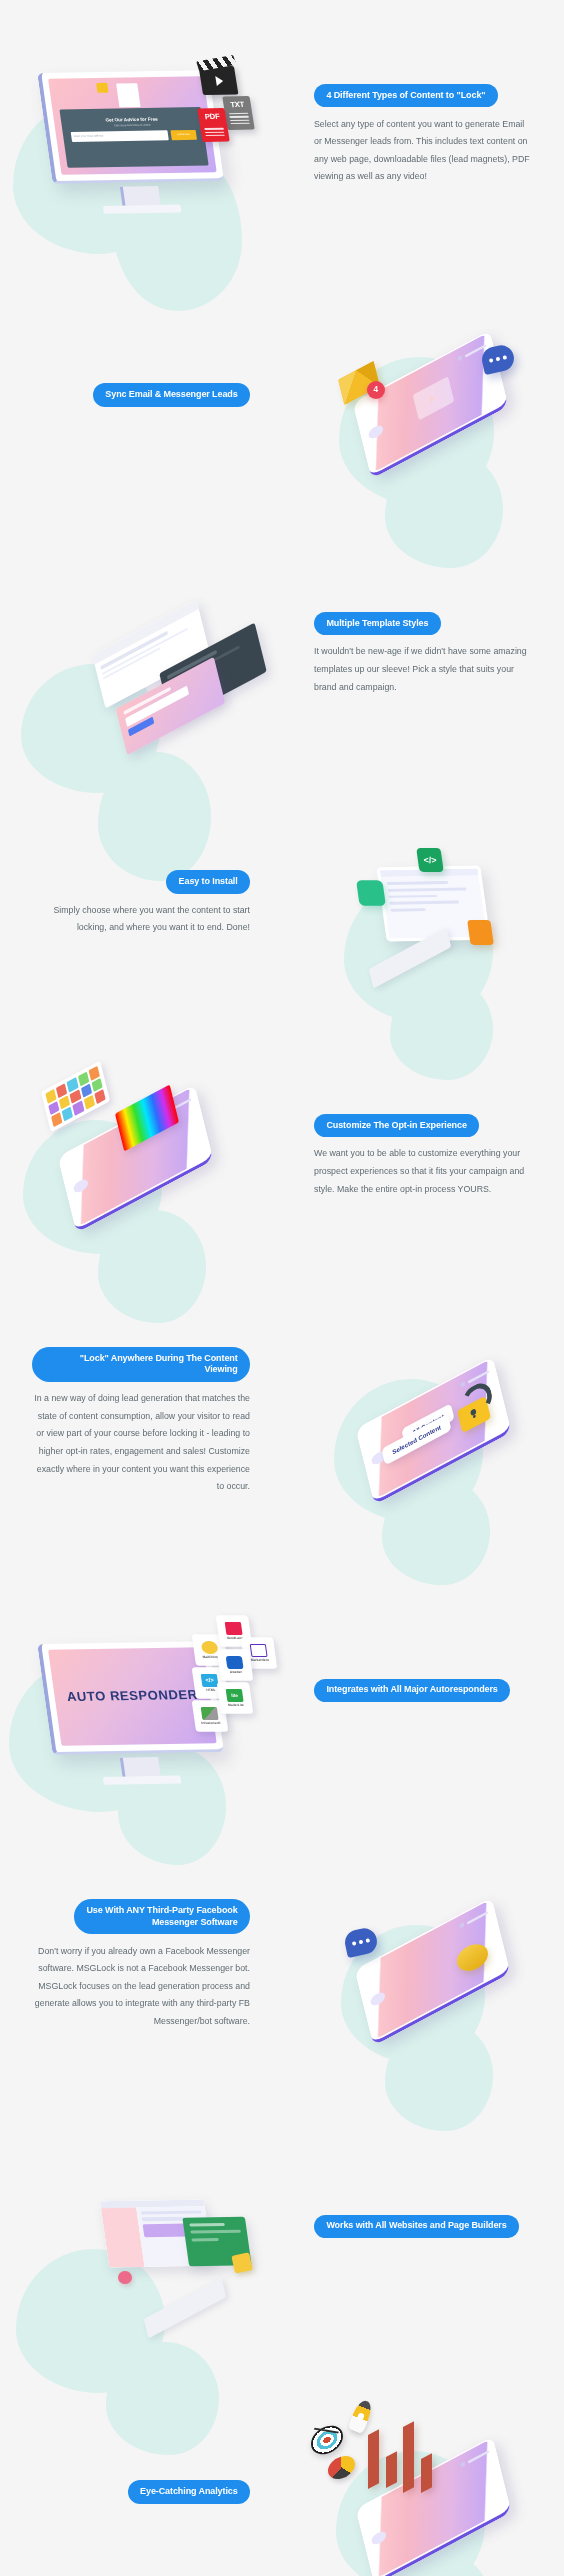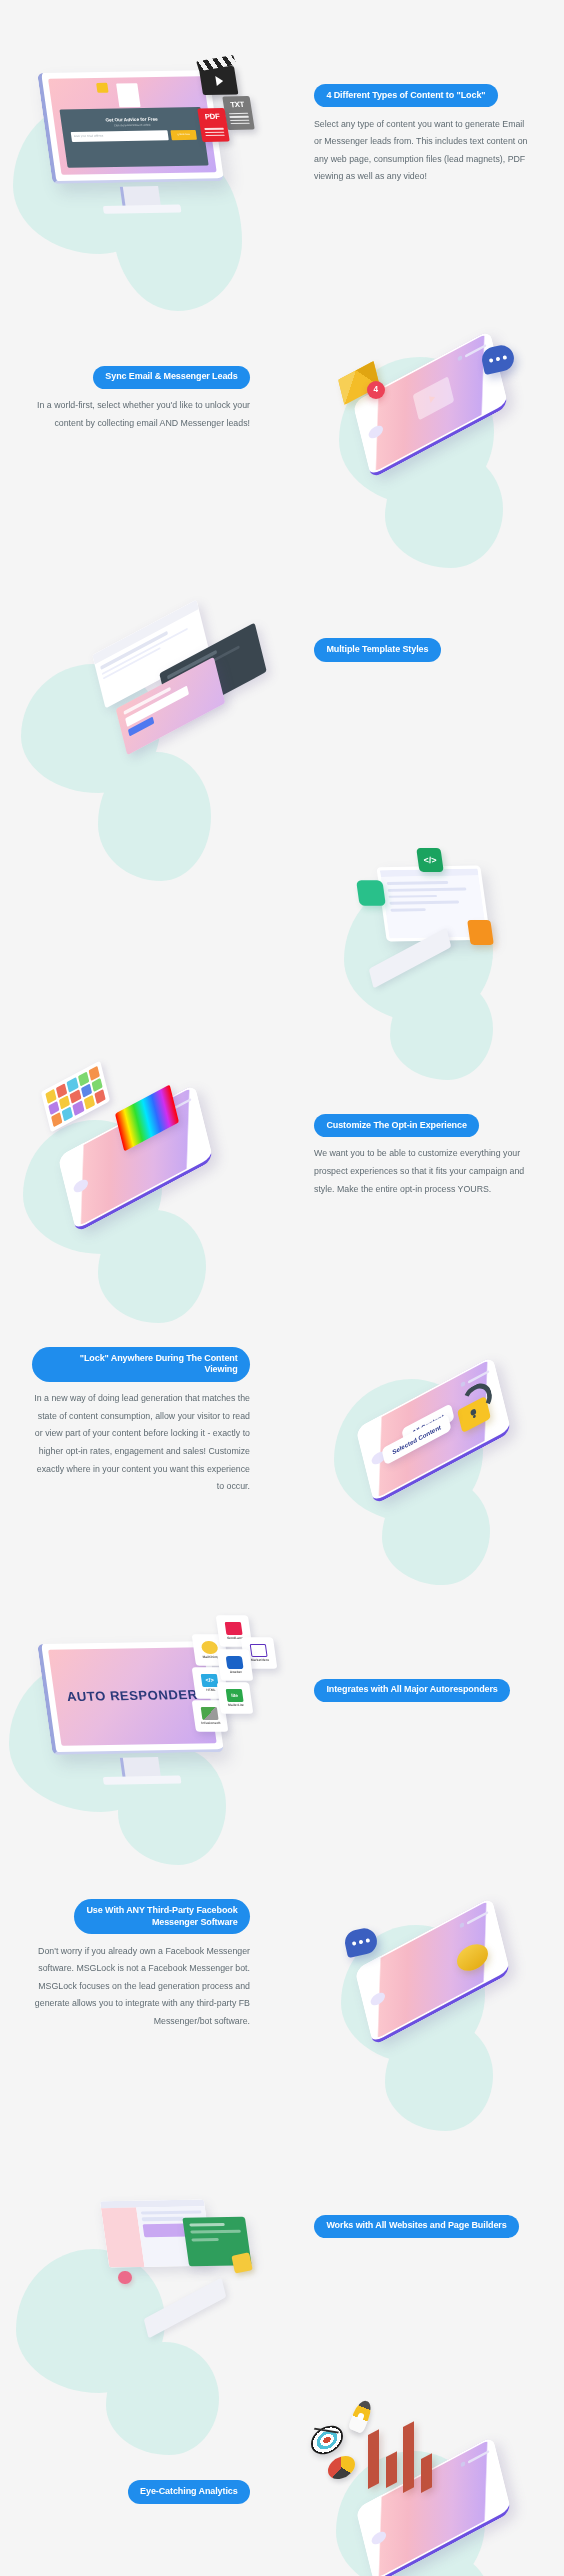--- a/index.html
+++ b/index.html
@@ -303,21 +303,21 @@
         <div class="lines">
             <i></i>
             <i></i>
             <i></i>
           </div>
       </div>
     </div>
   </div>
   <div class="txt-col left-align">
     <div class="badge">4 Different Types of Content to "Lock"</div>
-    <p class="desc">Select any type of content you want to generate Email or Messenger leads from. This includes text content on any web page, consumption files (lead magnets), PDF viewing as well as any video!</p>
+    <p class="desc">Select any type of content you want to generate Email or Messenger leads from. This includes text content on any web page, downloadable files (lead magnets), PDF viewing as well as any video!</p>
   </div>
 </section>
 
 <section class="feature reverse" style="height:258px;">
   <div class="art-col">
     <div class="blob" style="width:155px;height:149px;left:57px;top:9.3px;"></div>
     <div class="blob" style="width:118px;height:118px;left:103px;top:103px;"></div>
     <div class="art" style="margin-top:10.3px;margin-left:15.5px;">
       <div class="iso-phone">
         <div class="home-dot"></div>
@@ -330,21 +330,20 @@
       <div class="badge-count" style="left:13.4px;top:23px;">4</div>
       <div class="chatbubble" style="left:129px;top:-11.3px;">
         <i></i>
           <i></i>
           <i></i>
       </div>
     </div>
   </div>
   <div class="txt-col right-align">
     <div class="badge">Sync Email &amp; Messenger Leads</div>
-    <p class="desc">In a world-first, select whether you'd like to unlock your content by collecting email AND Messenger leads!</p>
   </div>
 </section>
 
 <section class="feature" style="height:252px;">
   <div class="art-col">
     <div class="blob" style="width:139px;height:129px;left:20.6px;top:10.3px;"></div>
     <div class="blob" style="width:113px;height:129px;left:98px;top:98px;"></div>
     <div class="art" style="margin-left:-5.2px;">
       <div class="tmpl-card" style="width:118px;height:62px;left:-46px;top:-31px;">
         <div style="height:11.3px;background:#f0f1f7;"></div>
@@ -365,20 +364,21 @@
         <div style="padding:7.2px;">
           <div style="height:3.6px;background:rgba(255,255,255,.8);border-radius:1.5px;width:55%;margin-bottom:4.6px;"></div>
           <div style="height:9.3px;background:#fff;border-radius:1.5px;width:72%;margin-bottom:3.6px;"></div>
           <div style="height:8.2px;width:28px;background:#4f79f0;border-radius:1.5px;"></div>
         </div>
       </div>
     </div>
   </div>
   <div class="txt-col left-align">
     <div class="badge">Multiple Template Styles</div>
+    <p class="desc">It wouldn't be new-age if we didn't have some amazing templates up our sleeve! Pick a style that suits your brand and campaign.</p>
   </div>
 </section>
 
 <section class="feature reverse" style="height:247px;">
   <div class="art-col">
     <div class="blob" style="width:149px;height:144px;left:62px;top:13px;"></div>
     <div class="blob" style="width:103px;height:103px;left:108px;top:111px;"></div>
     <div class="art" style="margin-left:20.6px;">
       <div class="code-win">
         <div class="bar"></div>
@@ -388,20 +388,24 @@
             <i style="width:55%"></i>
             <i style="width:80%"></i>
             <i style="width:40%"></i>
           </div>
       </div>
       <div style="position:absolute;left:36px;top:-18.5px;width:24px;height:24px;background:#1aa35f;border-radius:4.1px;transform:rotate(-8deg) skewY(8deg);box-shadow:2.1px 3.6px 6.2px rgba(20,120,70,.22);display:flex;align-items:center;justify-content:center;color:#fff;font-weight:bold;font-size:8.8px;">&lt;/&gt;</div>
       <div style="position:absolute;left:-24px;top:14.4px;width:26px;height:26px;background:#29c08a;border-radius:5.2px;transform:rotate(-8deg) skewY(8deg);box-shadow:2.1px 3.6px 6.2px rgba(20,150,110,.2);"></div>
       <div style="position:absolute;left:87px;top:54px;width:23px;height:25px;background:#f5921e;border-radius:3.6px;transform:rotate(-8deg) skewY(8deg);box-shadow:2.1px 3.6px 6.2px rgba(180,110,20,.2);"></div>
       <div class="keyboard" style="left:-15.5px;top:78px;"></div>
     </div>
+  </div>
+  <div class="txt-col right-align">
+    <div class="badge">Easy to Install</div>
+    <p class="desc">Simply choose where you want the content to start locking, and where you want it to end. Done!</p>
   </div>
 </section>
 
 <section class="feature" style="height:258px;">
   <div class="art-col">
     <div class="blob" style="width:139px;height:134px;left:23px;top:13px;"></div>
     <div class="blob" style="width:108px;height:113px;left:98px;top:103px;"></div>
     <div class="art" style="margin-left:-10.3px;margin-top:5.2px;">
       <div class="iso-phone">
         <div class="home-dot"></div>
@@ -444,21 +448,21 @@
           <div class="speaker"></div>
           <div class="cam"></div>
       </div>
       <div class="padlock" style="left:102px;top:17.5px;"></div>
       <div class="pill-btn" style="left:44px;top:31px;">All Content</div>
       <div class="pill-btn" style="left:23px;top:46px;">Selected Content</div>
     </div>
   </div>
   <div class="txt-col right-align">
     <div class="badge">"Lock" Anywhere During The Content Viewing</div>
-    <p class="desc">In a new way of doing lead generation that matches the state of content consumption, allow your visitor to read or view part of your content before locking it - exactly to higher opt-in rates, engagement and sales! Customize exactly where in your content you want this experience to occur.</p>
+    <p class="desc">In a new way of doing lead generation that matches the state of content consumption, allow your visitor to read or view part of your course before locking it - leading to higher opt-in rates, engagement and sales! Customize exactly where in your content you want this experience to occur.</p>
   </div>
 </section>
 
 <section class="feature" style="height:273px;">
   <div class="art-col">
     <div class="blob" style="width:165px;height:155px;left:9.3px;top:28px;"></div>
     <div class="blob" style="width:108px;height:118px;left:118px;top:118px;"></div>
     <div class="art" style="margin-left:-20.6px;margin-top:13px;">
       <div class="iso-monitor">
         <div class="bezel">

